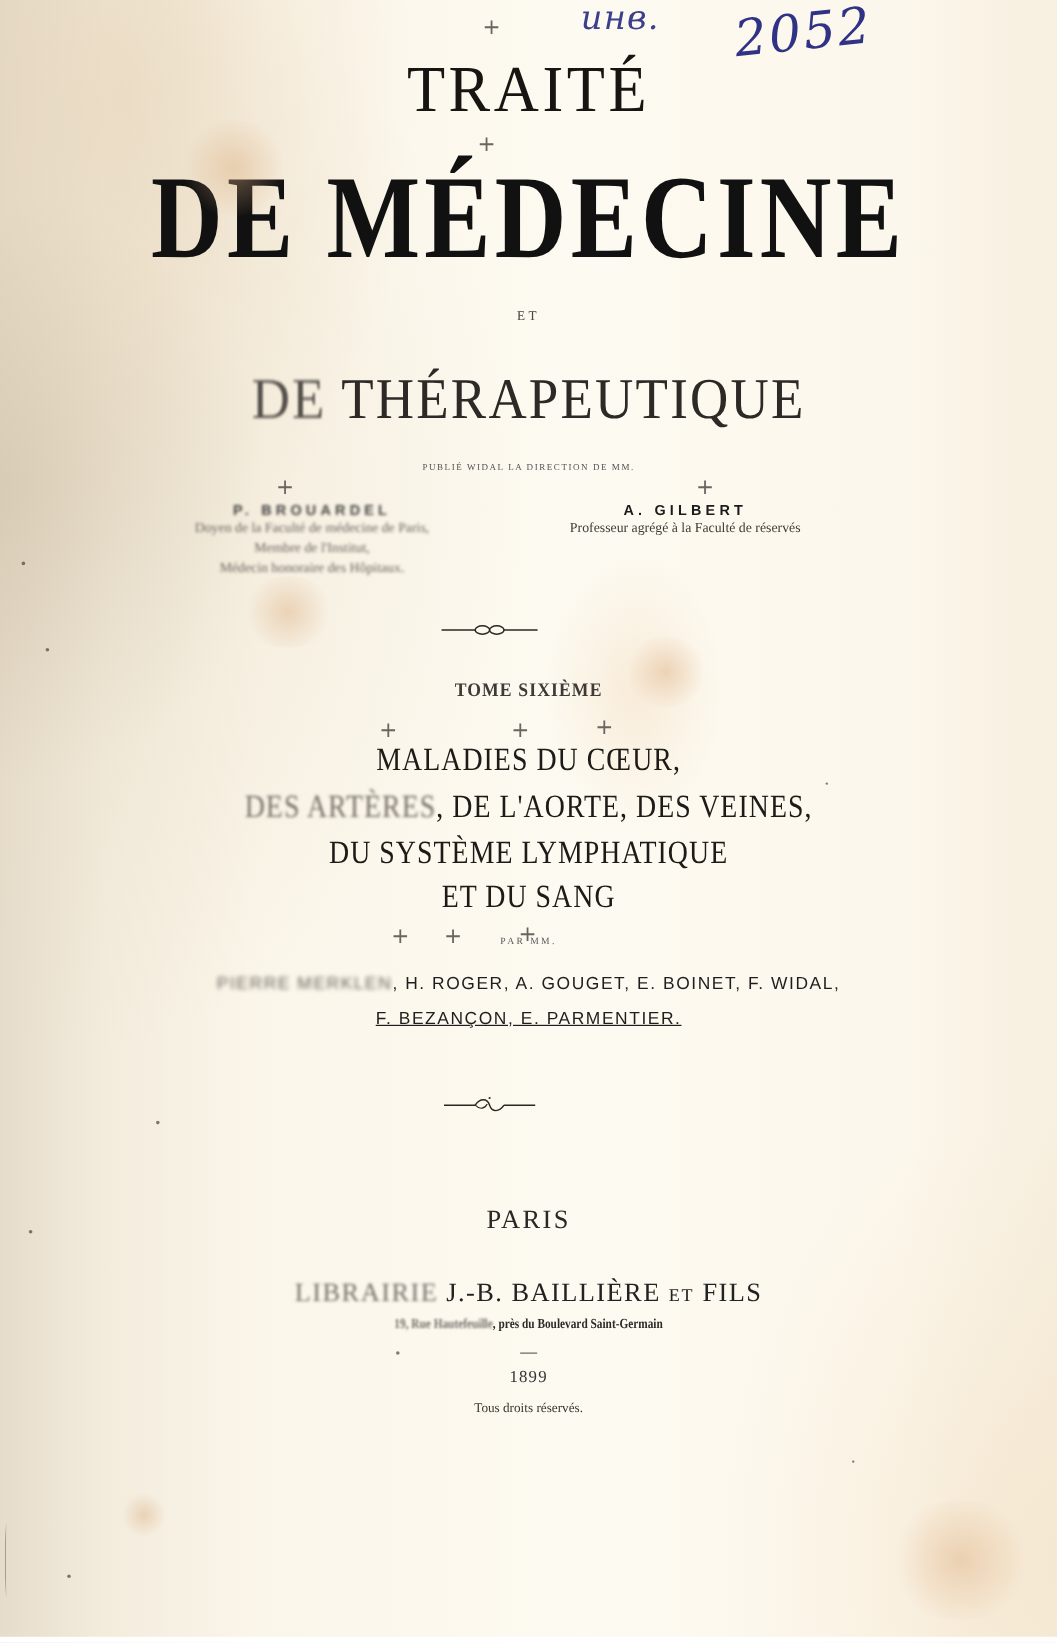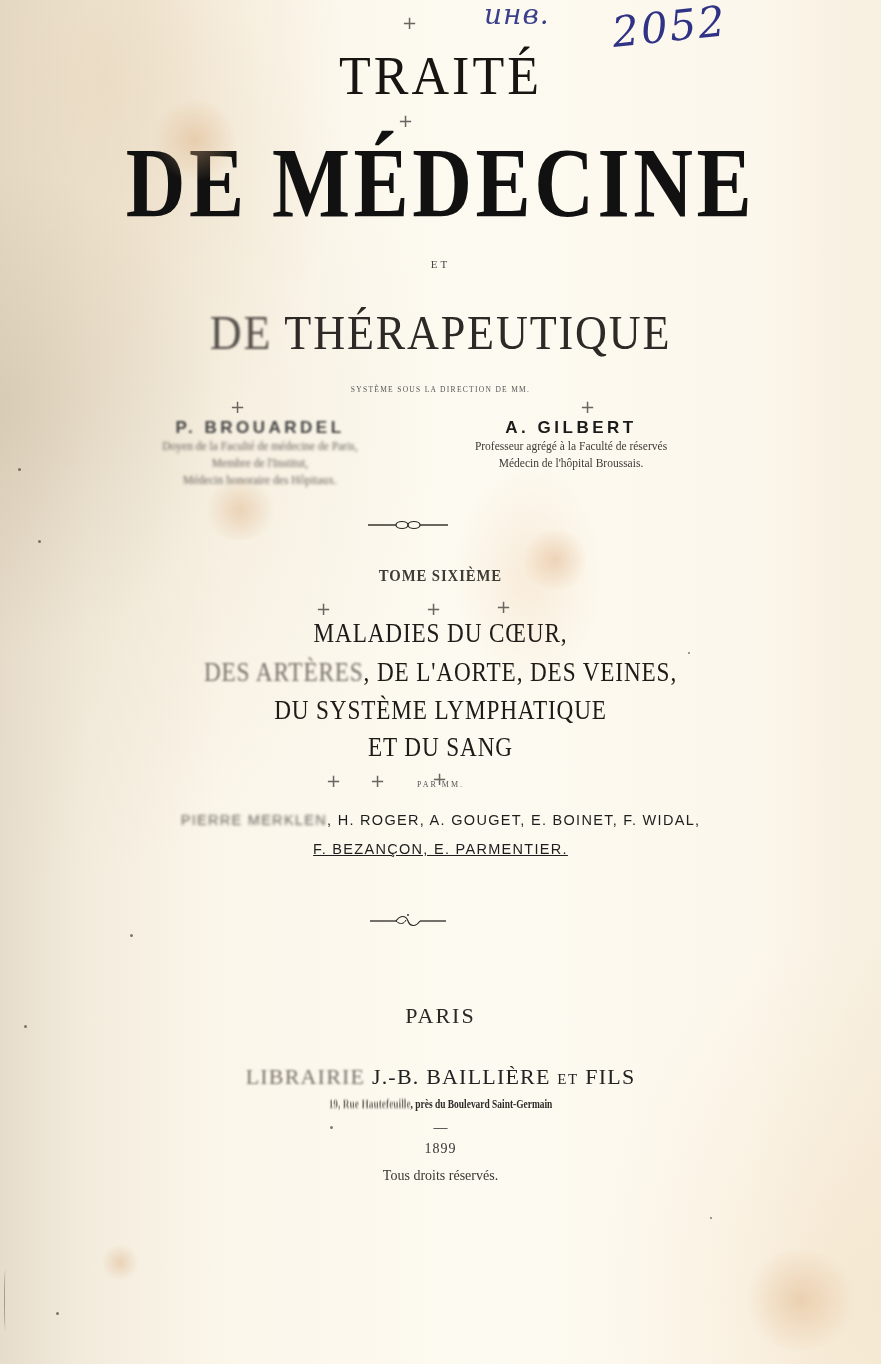--- a/index.html
+++ b/index.html
@@ -70,21 +70,21 @@
     }
 
     .editor {
       position: absolute;
       text-align: center;
     }
     .editor-left { left: 100px; width: 320px; top: 418px; }
     .editor-right { left: 412px; width: 318px; top: 418px; }
     .editor-name {
       font-family: "Liberation Sans", "DejaVu Sans", sans-serif;
-      font-weight: bold; font-size: 17px; letter-spacing: 3.5px;
+      font-weight: bold; font-size: 12px; letter-spacing: 3.5px;
       color: #1b1b1b;
     }
     .editor-left .editor-name { filter: blur(1.3px); color: #444; }
     .editor-line {
       font-size: 11.5px; color: #3e3a36; line-height: 17px;
     }
     .editor-left .editor-line { filter: blur(1.5px); color: #6a645e; }
 
     .ornament-svg { position: absolute; }
 
@@ -117,21 +117,21 @@
     .publisher { top: 1064px; font-size: 22px; letter-spacing: 1.2px; color: #222; }
     .publisher .small-caps { font-size: 15px; letter-spacing: 1.5px; }
     .address {
       top: 1098px; font-size: 11.5px; color: #2d2a27;
       transform: scaleX(0.82);
       font-weight: bold;
     }
     .address .fade-part { filter: blur(0.9px); }
     .dash { top: 1120px; font-size: 14px; color: #222; }
     .year { top: 1141px; font-size: 14px; letter-spacing: 1px; color: #333; filter: blur(0.3px); }
-    .rights { top: 1168px; font-size: 14px; color: #3a3632; filter: blur(0.3px); }
+    .rights { top: 1168px; font-size: 11px; color: #3a3632; filter: blur(0.3px); }
 
     .speck {
       position: absolute; width: 3px; height: 3px; border-radius: 50%;
       background: #4a4440; opacity: 0.7;
     }
     .stain {
       position: absolute; border-radius: 50%;
       background: radial-gradient(circle, rgba(220,175,130,0.45) 0%, rgba(255,255,255,0) 70%);
     }
     .edge-line {
@@ -157,32 +157,31 @@
 <span class="pencil-mark" style="left:370px;top:772px;">+</span>
 <span class="pencil-mark" style="left:432px;top:770px;">+</span>
 
 <div class="abs title-traite">TRAITÉ</div>
 <div class="abs title-main">DE MÉDECINE</div>
 <div class="abs et-small">ET</div>
 <div class="abs title-therapeutique">
   <span class="blur-left">DE </span><span>THÉRAPEUTIQUE</span>
 </div>
 
-<div class="abs direction">SYSTÈME SOUS LA DIRECTION DE MM.</div>
+<div class="abs direction">PUBLIÉ WIDAL LA DIRECTION DE MM.</div>
 
 <div class="editor editor-left">
   <div class="editor-name">P. BROUARDEL</div>
   <div class="editor-line">Doyen de la Faculté de médecine de Paris,</div>
   <div class="editor-line">Membre de l'Institut,</div>
   <div class="editor-line">Médecin honoraire des Hôpitaux.</div>
 </div>
 <div class="editor editor-right">
   <div class="editor-name">A. GILBERT</div>
   <div class="editor-line">Professeur agrégé à la Faculté de réservés</div>
-  <div class="editor-line">Médecin de l'hôpital Broussais.</div>
 </div>
 
 <svg class="ornament-svg" style="left:366px;top:518px;" width="84" height="14" viewBox="0 0 84 14">
   <line x1="2" y1="7" x2="30" y2="7" stroke="#2a2622" stroke-width="1.4"></line>
   <line x1="54" y1="7" x2="82" y2="7" stroke="#2a2622" stroke-width="1.4"></line>
   <ellipse cx="36" cy="7" rx="6" ry="3.5" fill="none" stroke="#2a2622" stroke-width="1.2"></ellipse>
   <ellipse cx="48" cy="7" rx="6" ry="3.5" fill="none" stroke="#2a2622" stroke-width="1.2"></ellipse>
 </svg>
 
 <div class="abs tome">TOME SIXIÈME</div>

